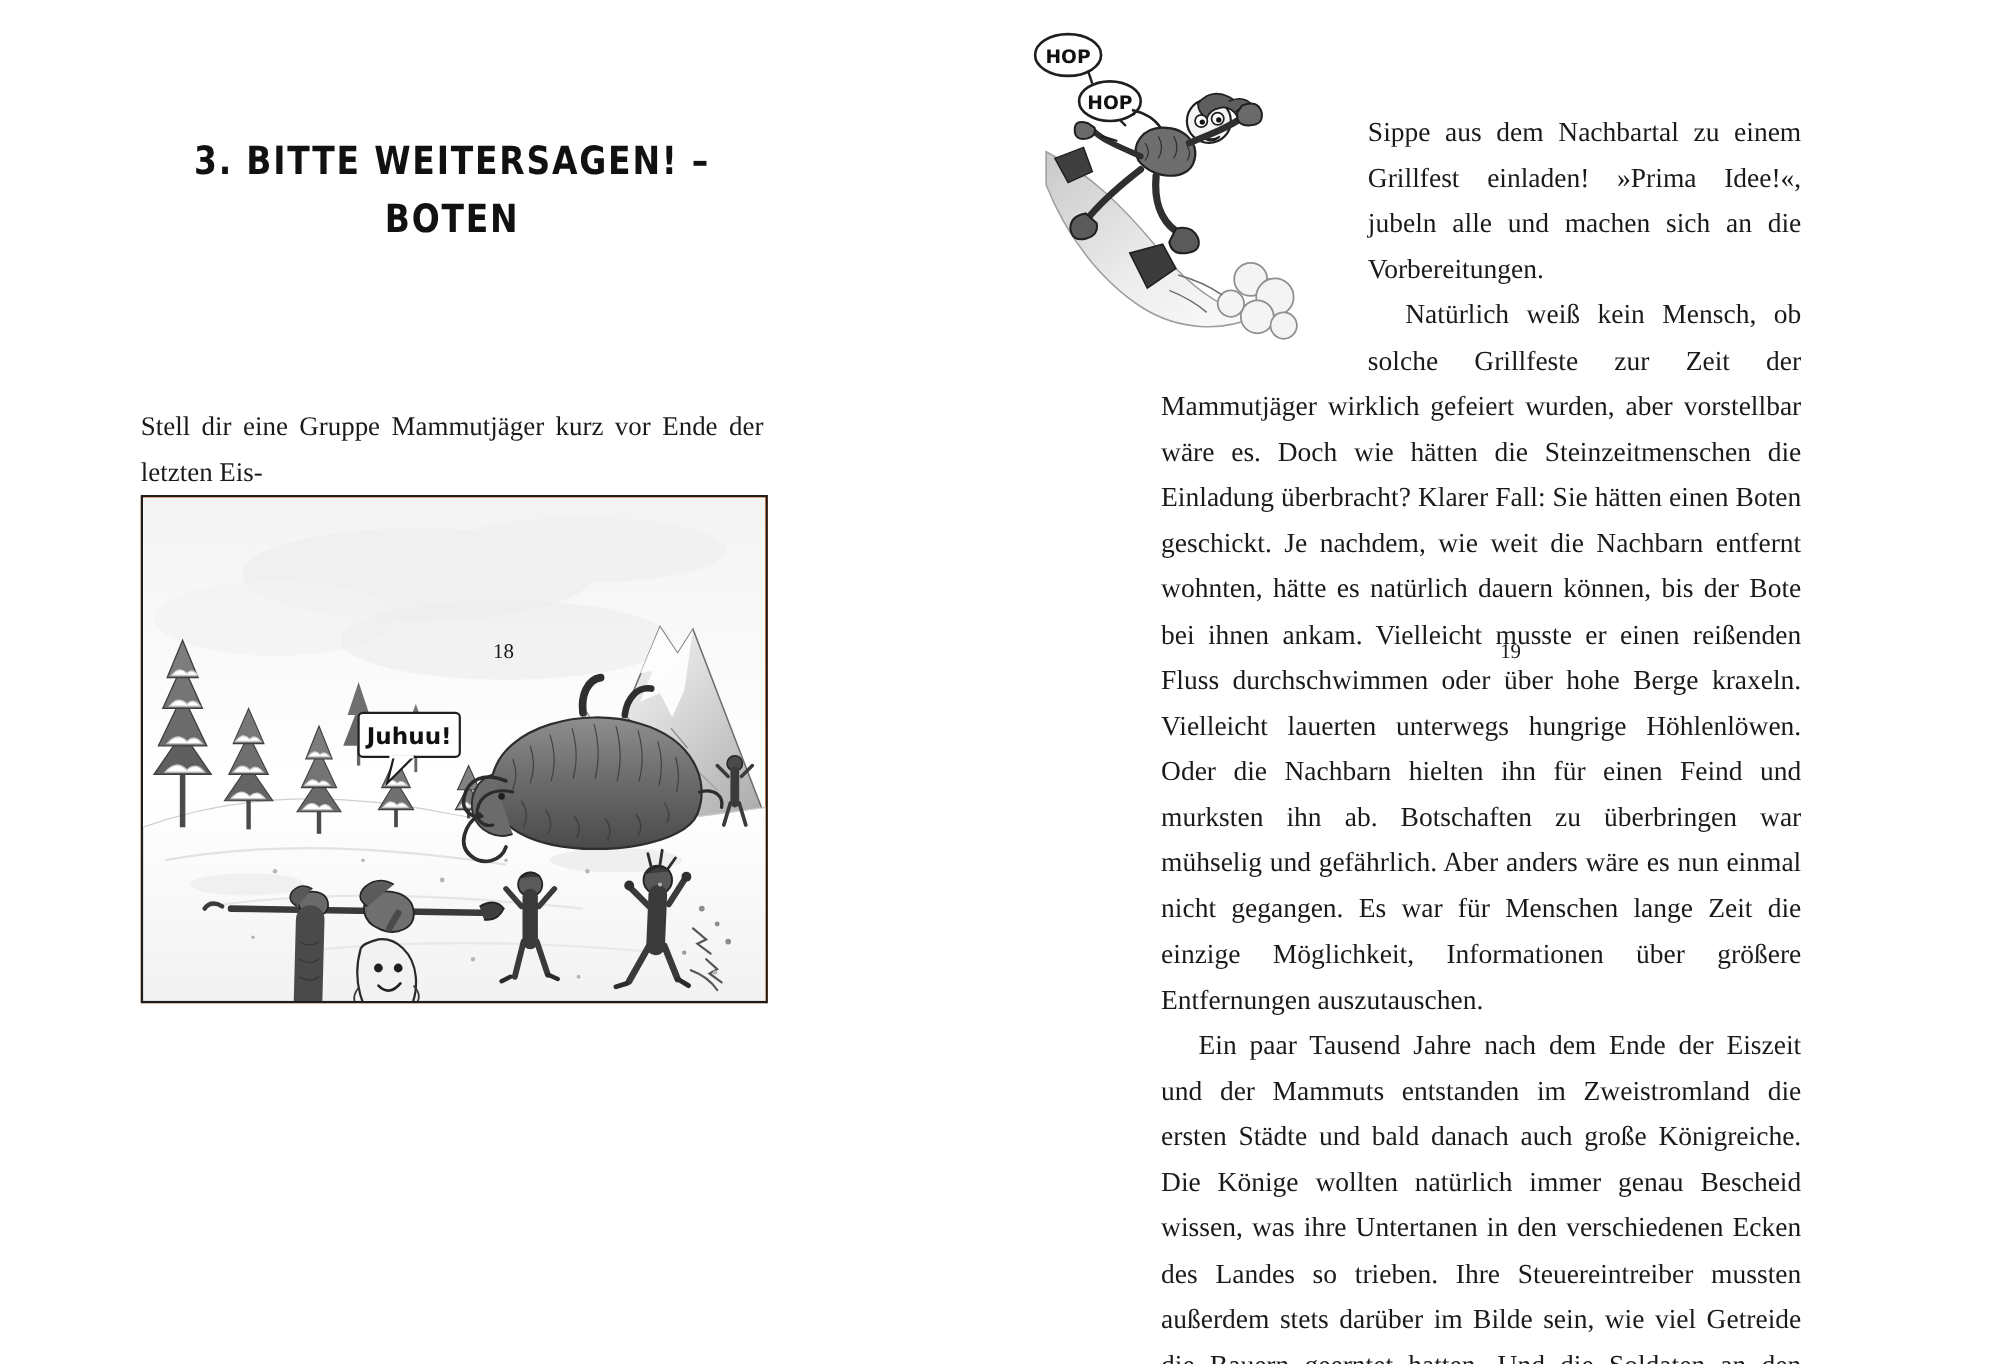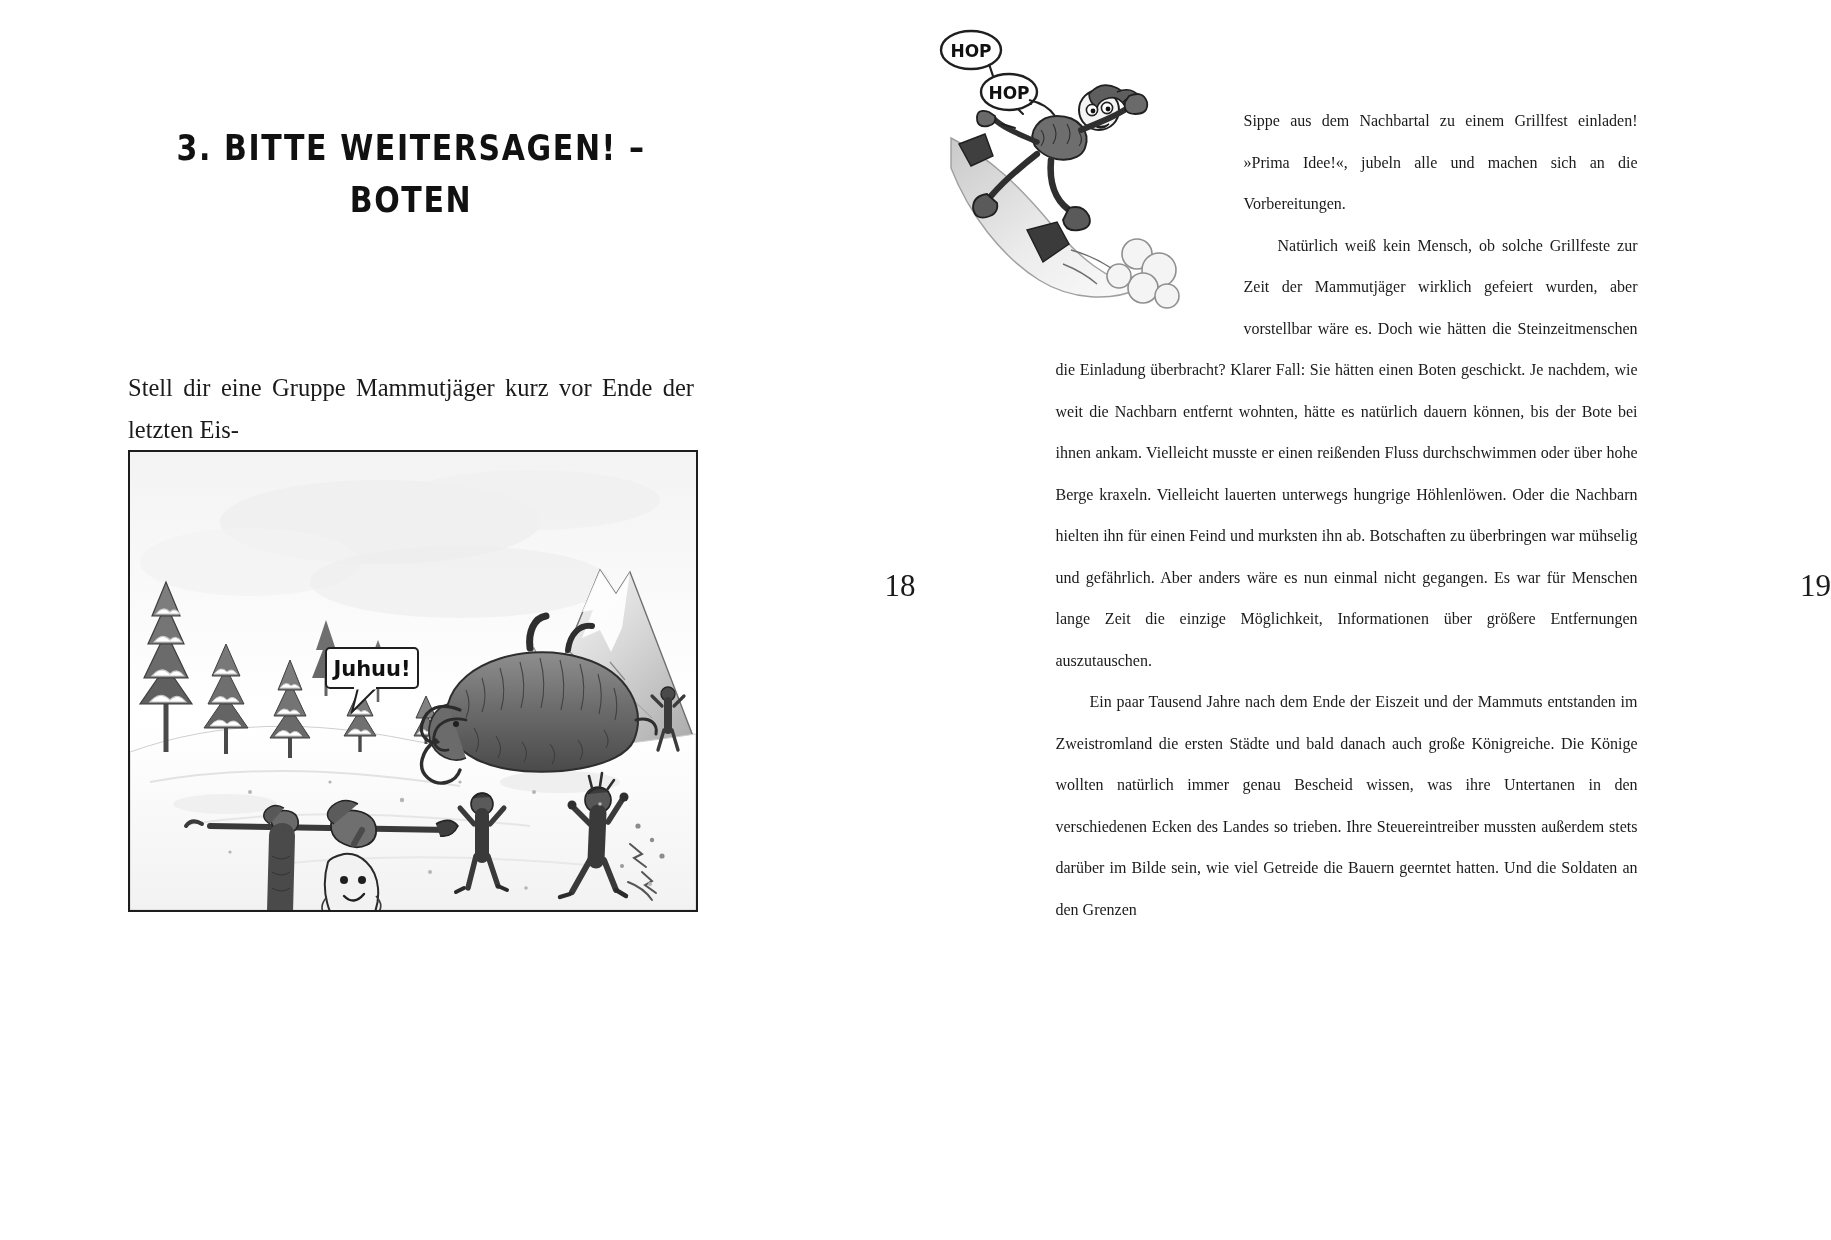--- a/index.html
+++ b/index.html
@@ -102,33 +102,33 @@
   .wrap-shape {
     float: left;
     width: 178px;
     height: 222px;
     shape-outside: polygon(0 0, 100% 0, 100% 100%, 58% 100%, 30% 62%, 0 36%);
     margin: 0 10px 0 0;
   }
 
   p.rt {
     margin: 0;
-    font-size: 16px;
+    font-size: 25px;
     line-height: 41.5px;
     text-align: justify;
     color: #1a1a1a;
   }
   p.rt.indent { text-indent: 34px; }
 
   .page-number {
     position: absolute;
     bottom: 272px;
     width: 100%;
-    text-align: right;
-    font-size: 31px;
+    text-align: center;
+    font-size: 19px;
     color: #1a1a1a;
     font-family: "Liberation Serif", serif;
   }
   .page-number.left-num { left: 0; }
   .page-number.right-num { left: 0; }
 
   
   .bubble-text {
     font-family: "DejaVu Sans", sans-serif;
     font-weight: 700;

